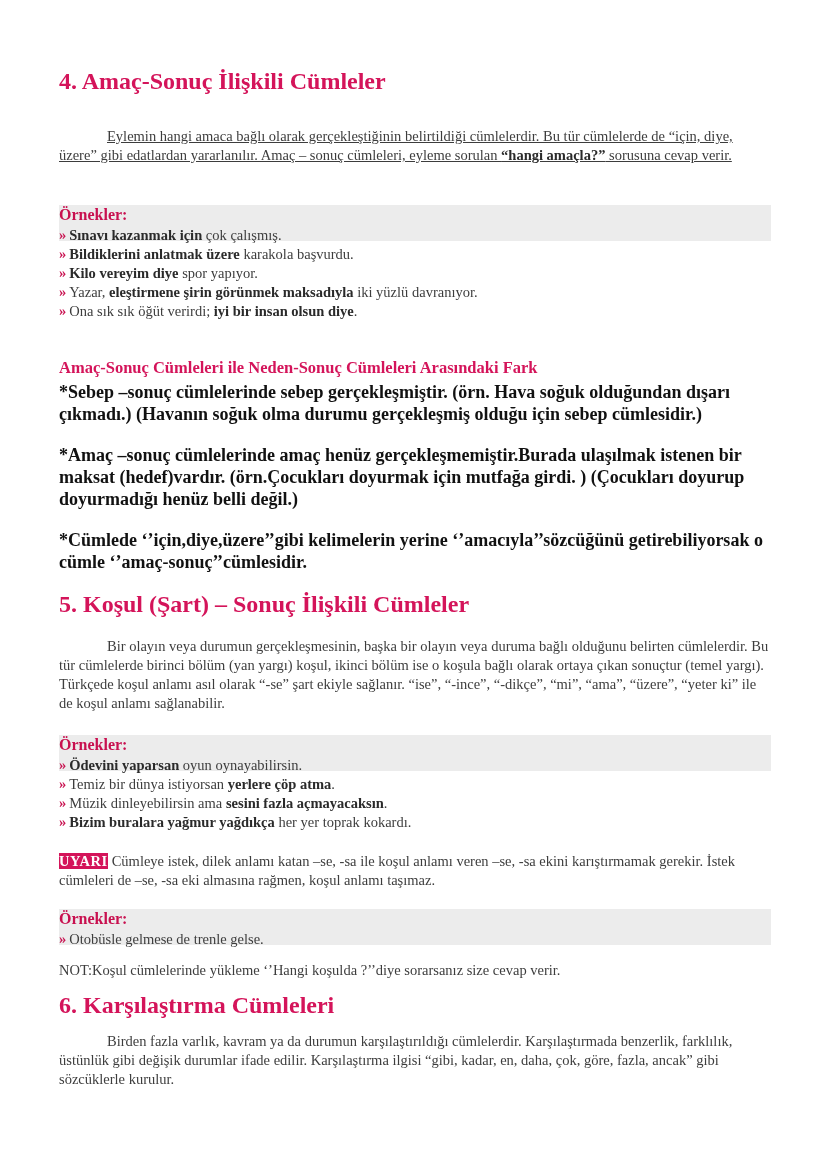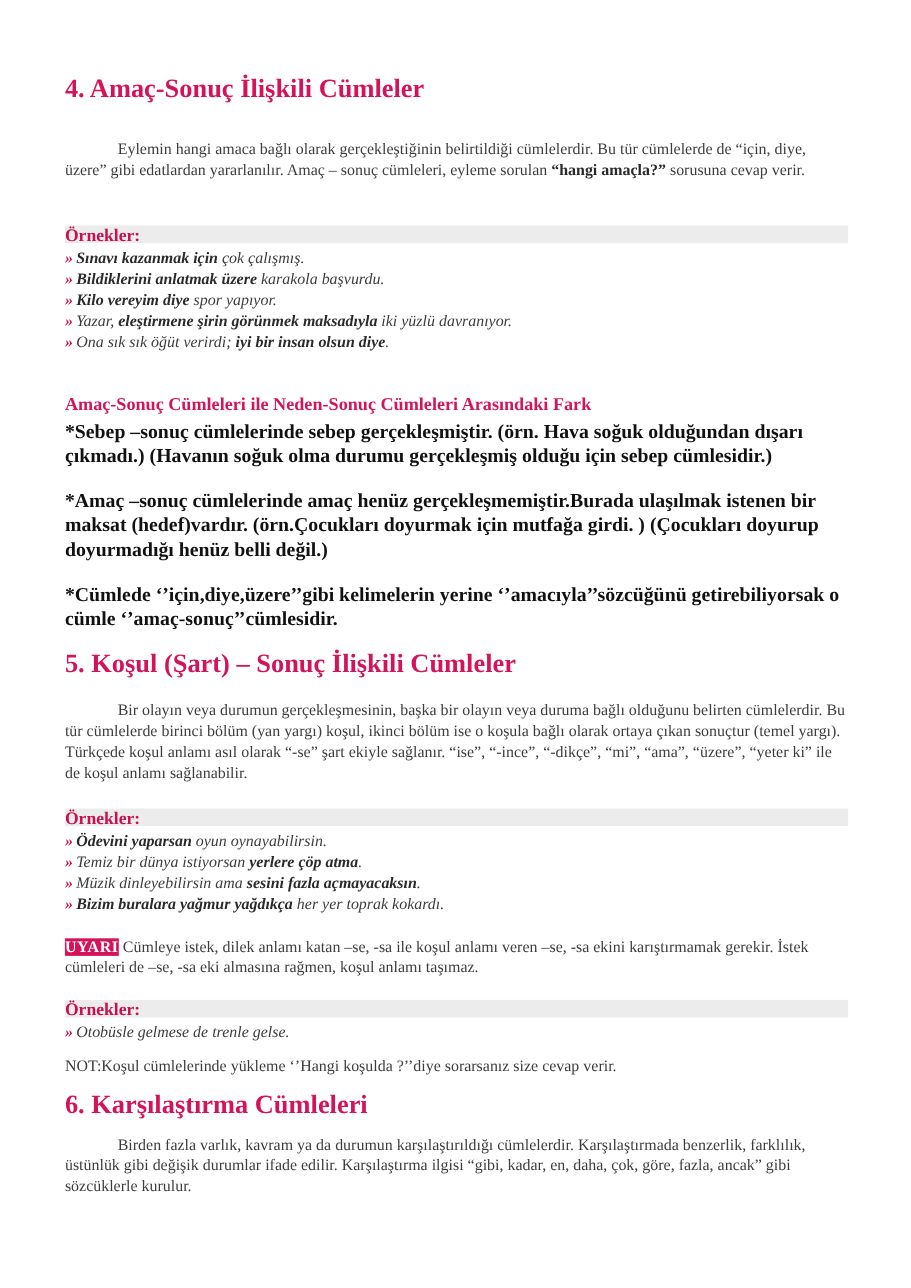--- a/index.html
+++ b/index.html
@@ -4,40 +4,40 @@
 <style>
   html, body { margin: 0; padding: 0; background: #ffffff; }
   body { width: 828px; height: 1171px; position: relative; overflow: hidden;
          font-family: "Liberation Serif", "DejaVu Serif", serif; color: #3a3a3a; }
   .page { position: absolute; left: 59px; top: 0; width: 712px; }
   h2.sec { margin: 0; position: absolute; left: 0; font-size: 24px; font-weight: bold;
            color: #d4145a; letter-spacing: 0px; }
   .para { position: absolute; left: 0; width: 712px; font-size: 14.5px; line-height: 19px; color: #3d3d3d; }
   .para .indent { display: inline-block; width: 48px; }
   .para b { color: #2a2a2a; }
-  .ex-head { position: absolute; left: 0; width: 712px; height: 16px; background: #ececec;
+  .ex-head { position: absolute; left: 0; width: 712px; height: 36px; background: #ececec;
              font-weight: bold; font-size: 16px; color: #c8104f; line-height: 20px; padding-left: 0; }
   .ex-list { position: absolute; left: 0; width: 712px; margin: 0; padding: 0; list-style: none;
              font-size: 14.5px; line-height: 19px; color: #3d3d3d; }
-  .ex-list li { margin: 0; font-style: italic; }
+  .ex-list li { margin: 0; }
   .ex-list .bullet { color: #c8104f; font-weight: bold; margin-right: 3px; }
   .ex-list b { color: #2a2a2a; }
   .sub { position: absolute; left: 0; font-size: 16.5px; font-weight: bold; color: #d4145a; margin-top: 17px; }
   .bold-note { position: absolute; left: 0; width: 712px; font-size: 18px; font-weight: bold;
                line-height: 22px; color: #111; }
   .uyari { background: #d4145a; color: #fff; font-weight: bold; padding: 0 0; margin-right: 4px; letter-spacing: 0.5px; }
 </style>
 </head>
 <body>
 
 <div class="page">
 
   <h2 class="sec" style="top:68px;">4. Amaç-Sonuç İlişkili Cümleler</h2>
 
-  <p class="para" style="top:127px; margin:0;"><span class="indent"></span><span>Eylemin hangi amaca bağlı olarak gerçekleştiğinin belirtildiği cümlelerdir. Bu tür cümlelerde de “için, diye, üzere” gibi edatlardan yararlanılır. Amaç – sonuç cümleleri, eyleme sorulan </span><b>“hangi amaçla?”</b><span> sorusuna cevap verir.</span></p>
+  <p class="para" style="top:127px; margin:0;text-decoration:underline;"><span class="indent"></span><span>Eylemin hangi amaca bağlı olarak gerçekleştiğinin belirtildiği cümlelerdir. Bu tür cümlelerde de “için, diye, üzere” gibi edatlardan yararlanılır. Amaç – sonuç cümleleri, eyleme sorulan </span><b>“hangi amaçla?”</b><span> sorusuna cevap verir.</span></p>
 
   <div class="ex-head" style="top:205px;">Örnekler:</div>
   <ul class="ex-list" style="top:226px;">
     <li><span class="bullet">»</span><span></span><b>Sınavı kazanmak için</b><span> çok çalışmış.</span></li>
     <li><span class="bullet">»</span><span></span><b>Bildiklerini anlatmak üzere</b><span> karakola başvurdu.</span></li>
     <li><span class="bullet">»</span><span></span><b>Kilo vereyim diye</b><span> spor yapıyor.</span></li>
     <li><span class="bullet">»</span><span>Yazar, </span><b>eleştirmene şirin görünmek maksadıyla</b><span> iki yüzlü davranıyor.</span></li>
     <li><span class="bullet">»</span><span>Ona sık sık öğüt verirdi; </span><b>iyi bir insan olsun diye</b><span>.</span></li>
   </ul>
 

